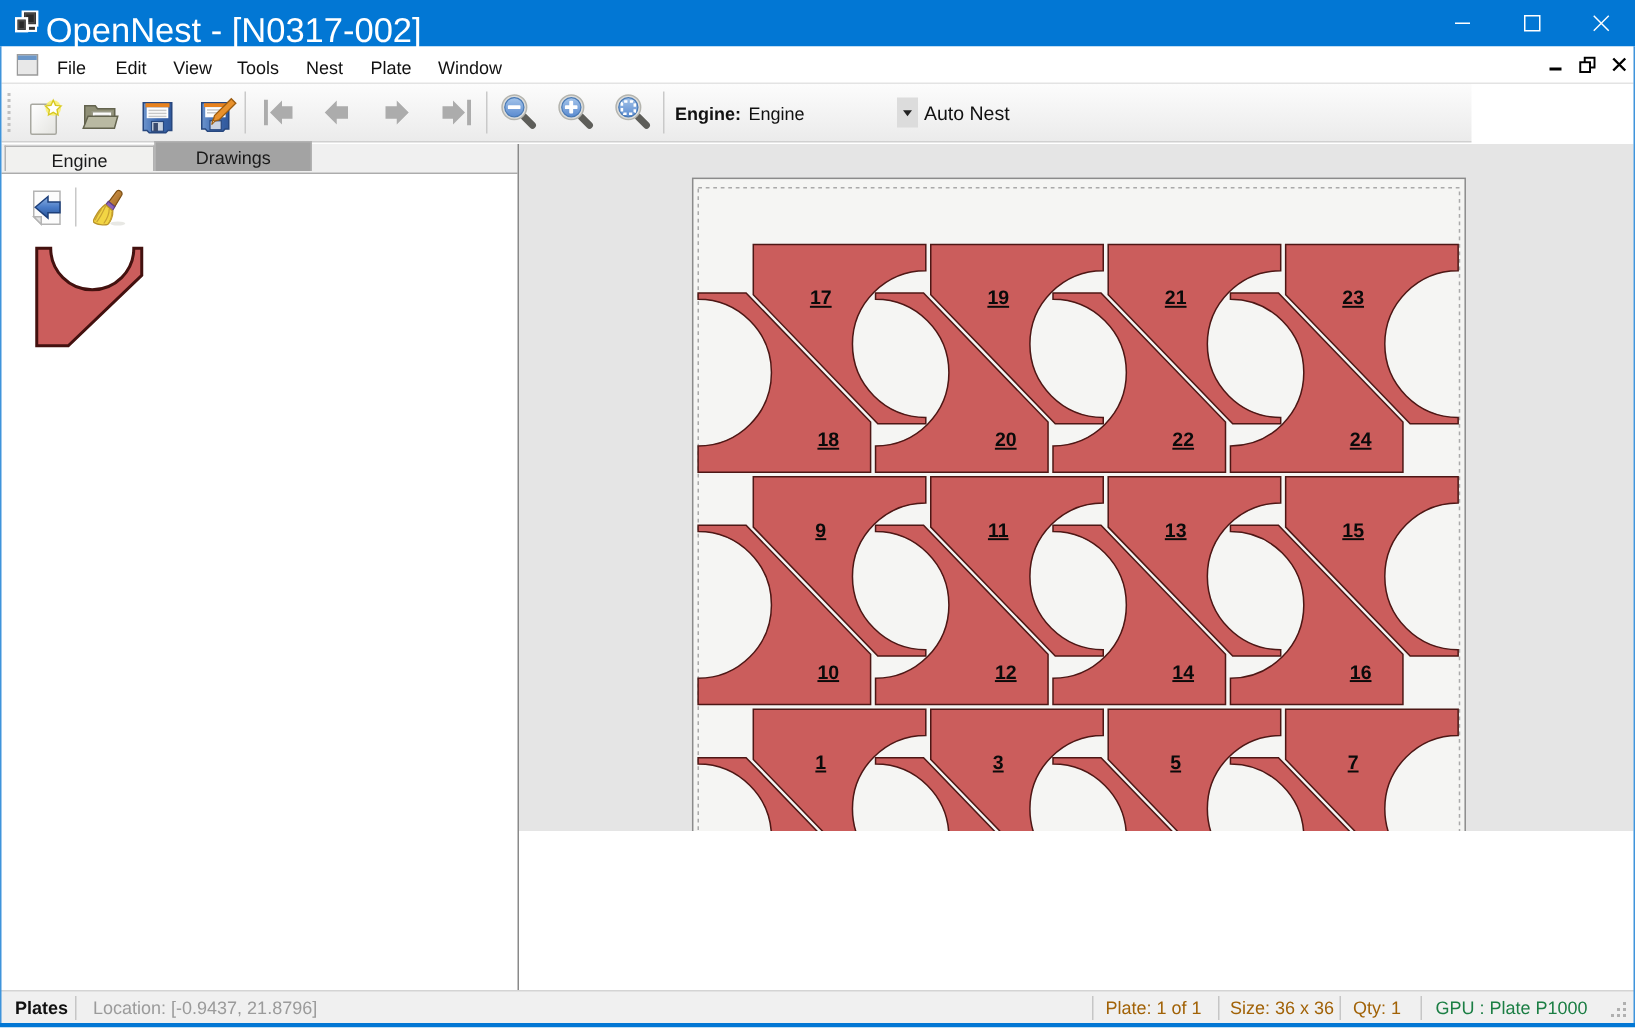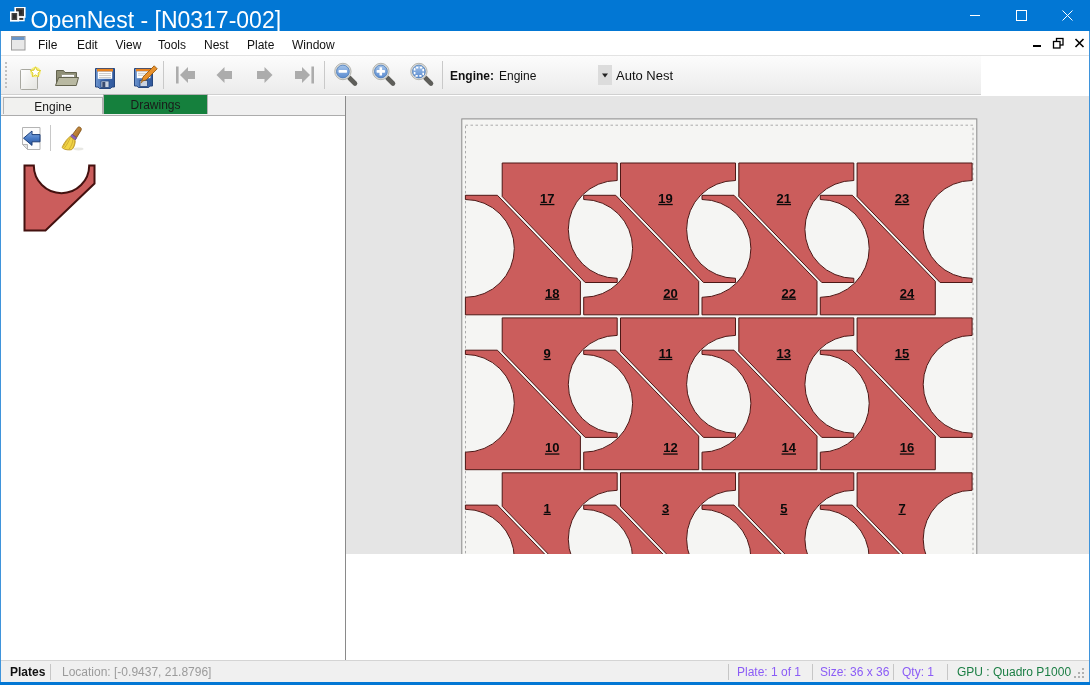--- a/index.html
+++ b/index.html
@@ -13,21 +13,21 @@
 .tbtn { position:absolute; top:8px; }
 .tsep { position:absolute; top:5px; width:1px; height:28px; background:#c9c9c9; }
 #panel { left:1px; top:96px; width:344px; height:564px; background:#ffffff; }
 #paneldiv { left:345px; top:96px; width:1px; height:564px; background:#8a8a8a; }
 #canvas { left:346px; top:96px; width:743px; height:458px; background:#e5e5e5; overflow:hidden; }
 #statusbar { left:0px; top:660px; width:1090px; height:21.5px; background:#f0f0f0; border-top:1px solid #d4d4d4; font-size:12px; }
 #winborder-b { left:0; top:681.5px; width:1090px; height:3.5px; background:#0277d4; }
 #winborder-l { left:0; top:31px; width:1px; height:652px; background:#3f94db; }
 #winborder-r { left:1089px; top:31px; width:1px; height:652px; background:#3f94db; }
 .ssep { position:absolute; top:3px; width:1px; height:16px; background:#c6c6c6; }
-.stext { position:absolute; top:3.5px; color:#8b5cf6; }
+.stext { position:absolute; top:3.5px; color:#a16207; }
 #tabstrip { position:absolute; left:0; top:0; width:344px; height:19px; background:#f0f0f0; }
 .tab { position:absolute; font-size:12px; text-align:center; color:#1a1a1a; }
 #ptoolbar { position:absolute; left:0; top:20px; width:344px; height:37px; background:#ffffff; }
 #item { position:absolute; left:2px; top:60.3px; width:332px; height:82px; background:#fdfde3; }
 #item-title { position:absolute; left:109px; top:6.5px; font-size:13px; font-weight:bold; color:#000; }
 .item-line { position:absolute; left:110px; font-size:13px; color:#9b9b9b; }
 </style></head><body>
 <div id="titlebar" class="abs"></div>
 <svg width="16" height="16" viewBox="0 0 16 16" style="position:absolute;left:10;top:7">
 <rect x="5.2" y="0.4" width="9.6" height="9.6" fill="#333333" stroke="#ffffff" stroke-width="1.6"></rect>
@@ -181,21 +181,21 @@
 <div class="abs" style="left:498px;top:13px;font-size:12px;color:#111">Engine</div>
 <div class="abs" style="left:597px;top:9px;width:14px;height:20px;background:#dcdcdc"></div>
 <svg class="abs" style="left:597px;top:9px" width="14" height="20">
       <path d="M4 8.5 h6 l-3 4 z" fill="#222"></path>
     </svg>
 <div class="abs" style="left:615px;top:12px;font-size:13px;color:#111">Auto Nest</div>
 </div>
 <div id="panel" class="abs">
 <div id="tabstrip"></div>
 <div class="tab" style="left:2px;top:0.5px;width:100px;height:17.5px;background:#f1f1ef;border:1px solid #b2b2b2;border-bottom:none;line-height:18px;">Engine</div>
-<div class="tab" style="left:102px;top:-2px;width:105px;height:20px;background:#15803d;border:1px solid #b2b2b2;border-bottom:none;line-height:21px;">Drawings</div>
+<div class="tab" style="left:102px;top:-2px;width:105px;height:20px;background:#a3a3a3;border:1px solid #b2b2b2;border-bottom:none;line-height:21px;">Drawings</div>
 <div class="abs" style="left:0;top:19px;width:344px;height:1px;background:#acacac"></div>
 <div id="ptoolbar">
 <div class="abs" style="left:17px;top:10px"><svg width="26" height="26" viewBox="0 0 26 26">
 <path d="M4.5 1.5 h17.5 v22 h-12.5 l-5 -5 z" fill="#fcfcfc" stroke="#b4b4b4" stroke-width="1"></path>
 <path d="M9.5 23.5 v-5 h-5 z" fill="#e2e2e2" stroke="#b4b4b4" stroke-width="1"></path>
 <defs>
             <linearGradient id="ia" x1="0" y1="0" x2="0" y2="1">
 <stop offset="0" stop-color="#8db0e0"></stop>
               <stop offset="0.5" stop-color="#4a7cc8"></stop>
               <stop offset="1" stop-color="#2a5496"></stop>
@@ -286,21 +286,21 @@
 <div class="stext" style="left:10px;font-weight:bold;color:#111">Plates</div>
 <div class="ssep" style="left:50px"></div>
 <div class="stext" style="left:62px;color:#9b9b9b">Location: [-0.9437, 21.8796]</div>
 <div class="ssep" style="left:728px"></div>
 <div class="stext" style="left:737px">Plate: 1 of 1</div>
 <div class="ssep" style="left:812px"></div>
 <div class="stext" style="left:820px">Size: 36 x 36</div>
 <div class="ssep" style="left:893px"></div>
 <div class="stext" style="left:902px">Qty: 1</div>
 <div class="ssep" style="left:947px"></div>
-<div class="stext" style="left:957px;color:#1b7e44">GPU : Quadro P1000</div>
+<div class="stext" style="left:957px;color:#1b7e44">GPU : Plate P1000</div>
 <svg class="abs" style="left:1072px;top:5px" width="14" height="14">
       <rect x="10" y="2" width="2" height="2" fill="#b0b0b0"></rect>
       <rect x="10" y="6" width="2" height="2" fill="#b0b0b0"></rect>
       <rect x="10" y="10" width="2" height="2" fill="#b0b0b0"></rect>
       <rect x="6" y="6" width="2" height="2" fill="#b0b0b0"></rect>
       <rect x="6" y="10" width="2" height="2" fill="#b0b0b0"></rect>
       <rect x="2" y="10" width="2" height="2" fill="#b0b0b0"></rect>
     </svg>
 </div>
 <div id="winborder-l" class="abs"></div>

